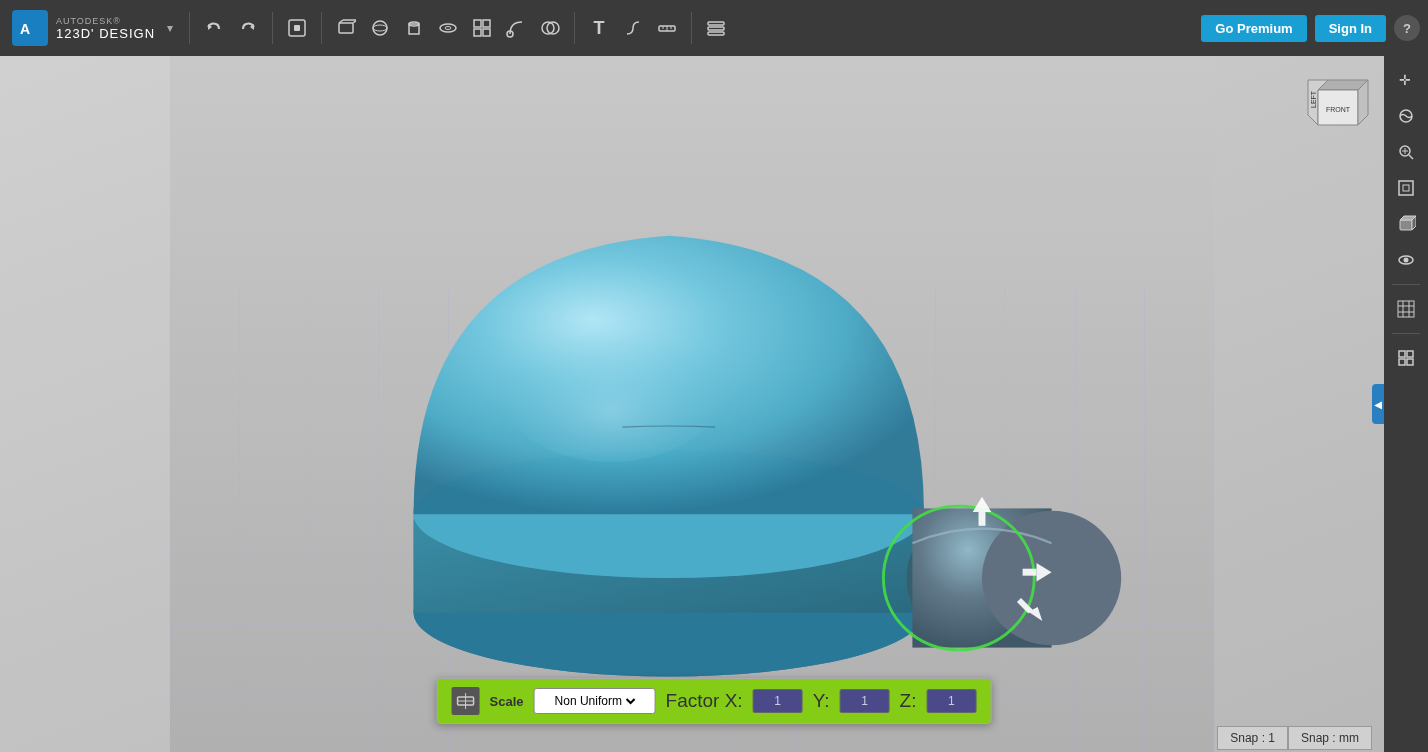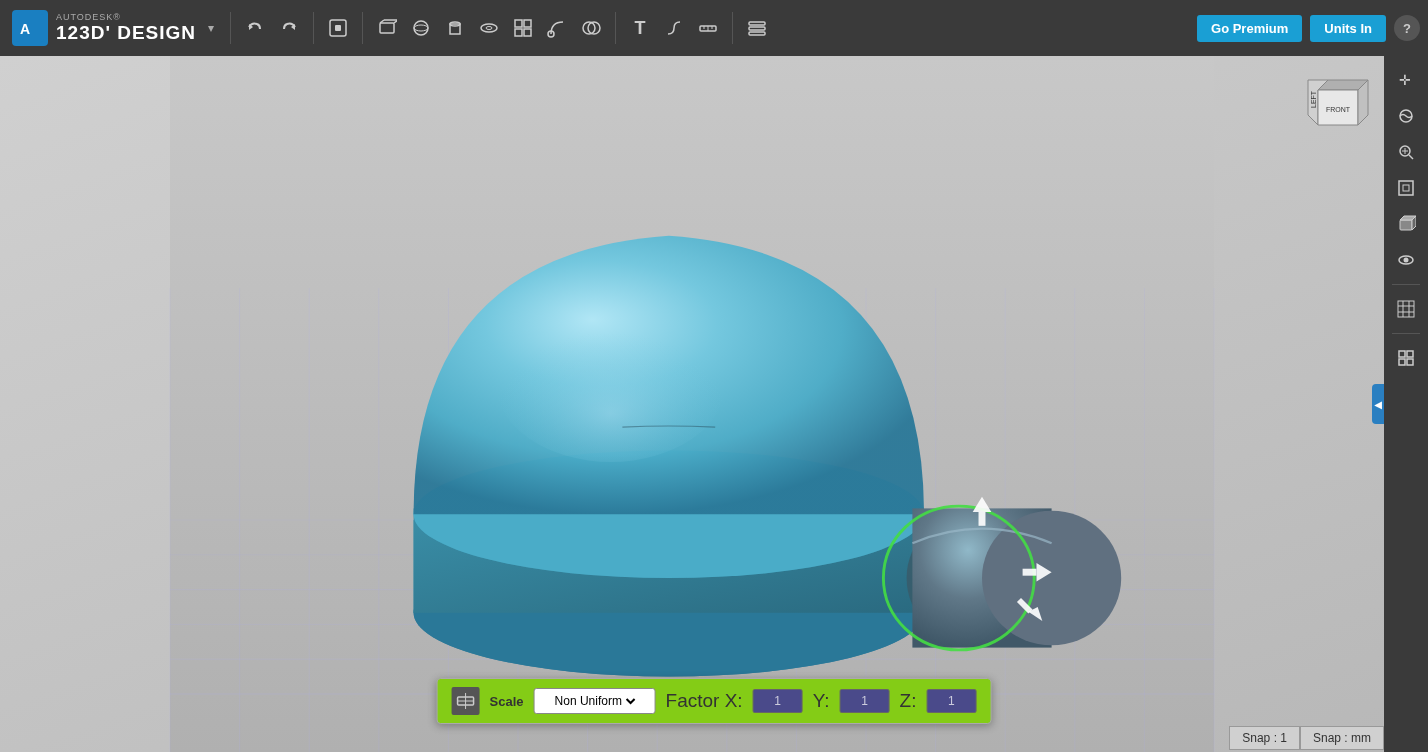--- a/index.html
+++ b/index.html
@@ -13,21 +13,21 @@
     #logo-area {
       display: flex; align-items: center; padding: 0 12px; gap: 8px; min-width: 170px;
     }
     #logo-icon {
       width: 36px; height: 36px; background: #1a7fc1; border-radius: 4px;
       display: flex; align-items: center; justify-content: center;
     }
     #logo-icon svg { width: 28px; height: 28px; }
     #logo-text { display: flex; flex-direction: column; }
     #logo-autodesk { color: #aaa; font-size: 9px; letter-spacing: 1px; }
-    #logo-product { color: #fff; font-size: 19px; font-weight: bold; letter-spacing: 1px; text-align: right; }
+    #logo-product { color: #fff; font-size: 13px; font-weight: normal; letter-spacing: 1px; text-align: right; }
     #logo-dropdown { color: #aaa; font-size: 12px; cursor: pointer; margin-left: 4px; }
 
     .toolbar-btn {
       width: 32px; height: 32px; display: flex; align-items: center; justify-content: center;
       color: #ccc; font-size: 16px; cursor: pointer; border-radius: 3px;
       background: transparent; border: none;
     }
 
     #undo-redo { display: flex; align-items: center; gap: 2px; padding: 0 4px; }
     #transform-tools { display: flex; align-items: center; gap: 2px; padding: 0 4px; }
@@ -89,21 +89,21 @@
     }
     .right-divider { width: 28px; height: 1px; background: #555; margin: 4px 0; }
 
     
     #cube-nav {
       position: absolute; top: 70px; right: 50px; width: 80px; height: 80px; z-index: 60;
     }
 
     
     #status-bar {
-      position: absolute; bottom: 0; right: 44px; height: 28px;
+      position: absolute; bottom: 0; right: 56px; height: 28px;
       display: flex; align-items: center; gap: 0;
     }
     .status-item {
       background: #d0d0d0; border: 1px solid #999; padding: 4px 12px;
       font-size: 12px; color: #333; cursor: pointer;
     }
 
     
     #scene-svg { width: 900px; height: 600px; }
   </style>
@@ -230,21 +230,21 @@
       <svg width="20" height="20" viewBox="0 0 20 20">
           <rect x="2" y="4" width="16" height="3" rx="1" fill="none" stroke="#ccc" stroke-width="1.5"></rect>
           <rect x="2" y="9" width="16" height="3" rx="1" fill="none" stroke="#ccc" stroke-width="1.5"></rect>
           <rect x="2" y="14" width="16" height="3" rx="1" fill="none" stroke="#ccc" stroke-width="1.5"></rect>
         </svg>
     </button>
   </div>
 
   <div id="right-buttons">
     <button id="btn-premium">Go Premium</button>
-    <button id="btn-signin">Units In</button>
+    <button id="btn-signin">Sign In</button>
     <button id="btn-help">?</button>
   </div>
 </div>
 
 <div id="viewport">
 
   <svg id="scene-svg" viewBox="0 0 900 600" style="position:absolute;top:0;left:0;width:100%;height:100%;">
 
     <defs>
       <pattern id="smallGrid" width="30" height="30" patternUnits="userSpaceOnUse">

